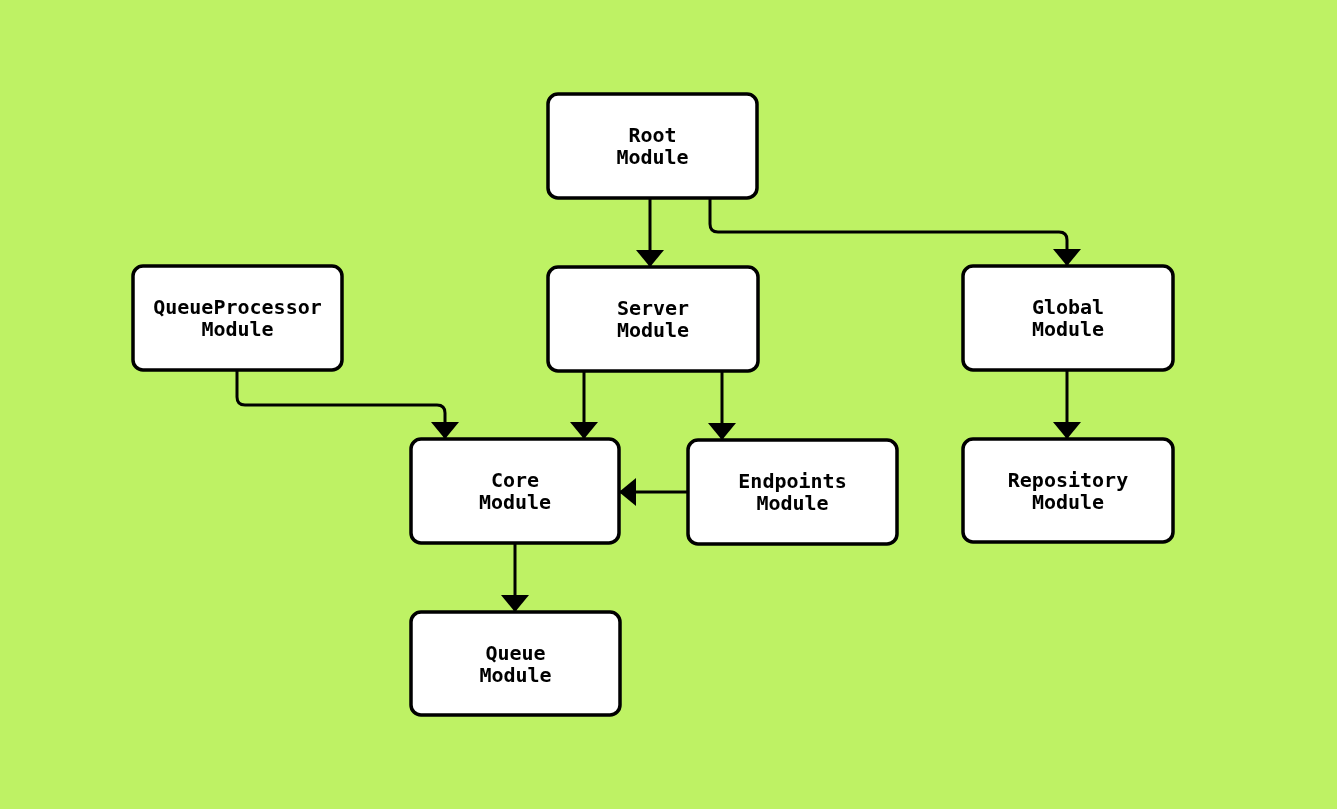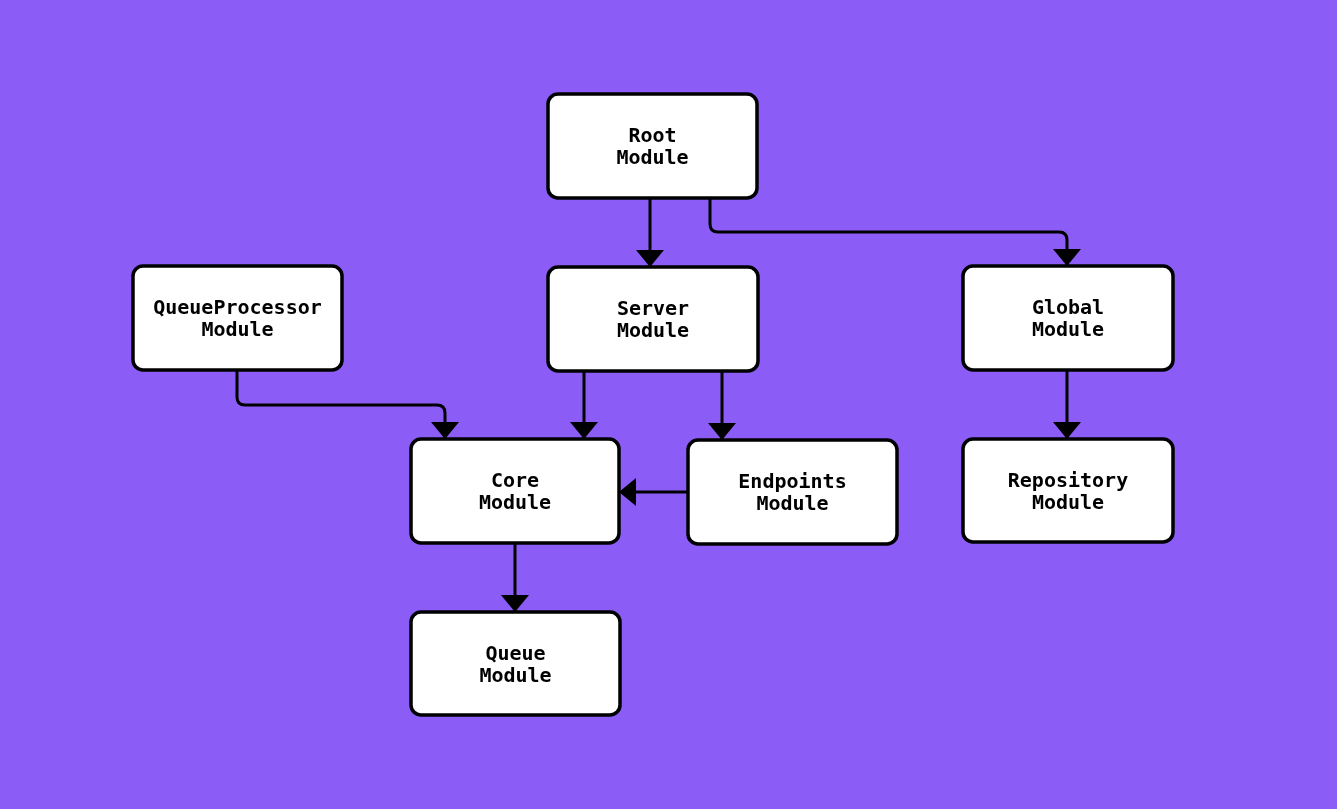--- a/index.html
+++ b/index.html
@@ -28,21 +28,21 @@
   .node-label {
     font-family: "DejaVu Sans Mono", "Liberation Mono", monospace;
     font-weight: bold;
     font-size: 20px;
     text-anchor: middle;
   }
 </style>
 </head>
 <body>
 
-<div class="canvas" style="background: #8b5cf6; text-decoration: underline;">
+<div class="canvas" style="background: #bef264; text-decoration: underline;">
   <svg id="diagram-svg" width="1337" height="809" viewBox="0 0 1337 809" xmlns="http://www.w3.org/2000/svg">
     <defs>
       <marker id="arrowhead" markerUnits="userSpaceOnUse" markerWidth="17" markerHeight="28" refX="16" refY="14" orient="auto">
         <path d="M0,0 L17,14 L0,28 Z" fill="#000000"></path>
       </marker>
     </defs>
     <g id="edges-layer">
         <path d="M 650 198 L 650 266" class="edge" stroke="#000000" marker-end="url(#arrowhead)"></path>
         <path d="M 710 198 L 710 224 Q 710 232 718 232 L 1059 232 Q 1067 232 1067 240 L 1067 265" class="edge" stroke="#000000" marker-end="url(#arrowhead)"></path>
         <path d="M 237 370 L 237 397 Q 237 405 245 405 L 437 405 Q 445 405 445 413 L 445 438" class="edge" stroke="#000000" marker-end="url(#arrowhead)"></path>

